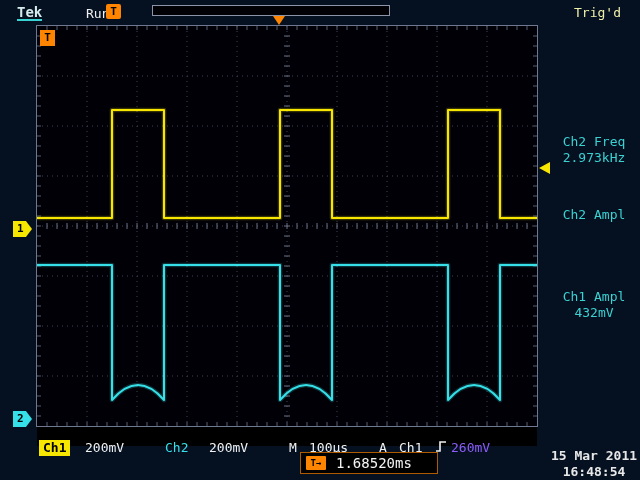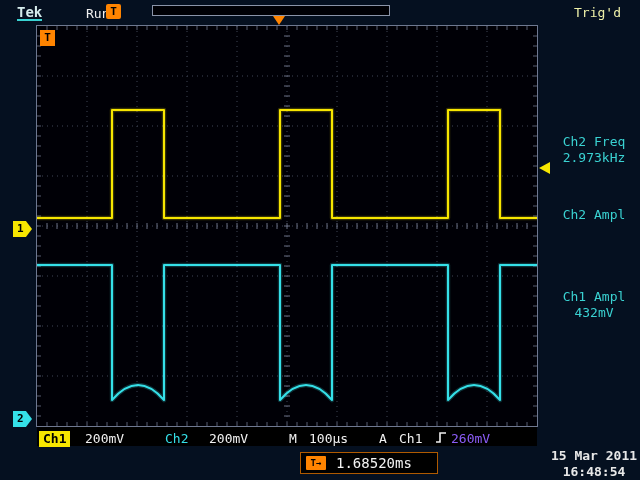--- a/index.html
+++ b/index.html
@@ -36,21 +36,21 @@
 
   #trig-level-arrow{left:527px;top:162px;width:0;height:0;
     border-top:6px solid transparent;border-bottom:6px solid transparent;border-right:11px solid #f7e600;}
 
   
   .measure{left:526px;width:112px;text-align:center;color:#3ad2d2;font-size:13px;line-height:16px;}
   #measure-0{top:134px;} #measure-1{top:207px;} #measure-2{top:289px;}
 
   
   #readout-bar{left:25px;top:427px;width:500px;height:19px;background:#000000;font-size:13px;}
-  #readout-bar .abs{top:4px;line-height:16px;}
+  #readout-bar .abs{top:13px;line-height:16px;}
   #ch1-box{left:2px;top:1px;background:#f7e600;color:#000;font-weight:bold;padding:0 4px;line-height:17px;}
   #ch1-scale{left:48px;color:#f0f0f0;}
   #ch2-label{left:128px;color:#35e0e8;}
   #ch2-scale{left:172px;color:#f0f0f0;}
   #tb-label{left:252px;color:#f0f0f0;}
   #tb-value{left:272px;color:#f0f0f0;}
   #trig-a-label{left:342px;color:#f0f0f0;}
   #trig-src{left:362px;color:#f0f0f0;}
   #slope-icon{left:398px;top:3px;}
   #trig-level-value{left:414px;color:#8b5cf6;}

